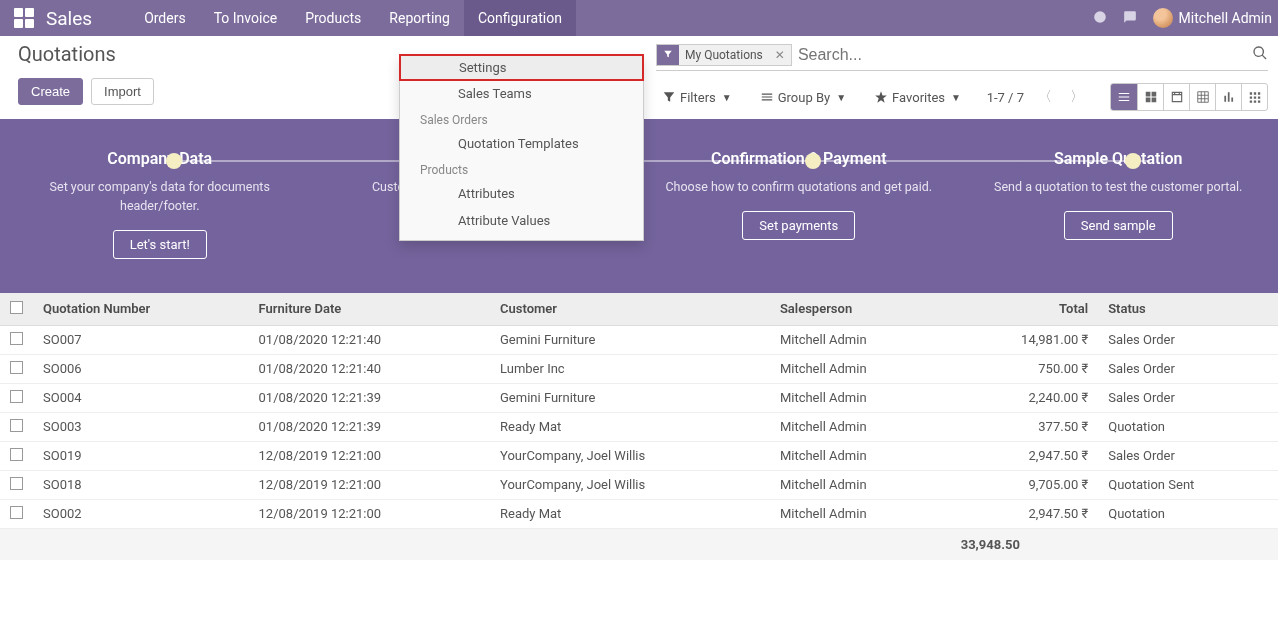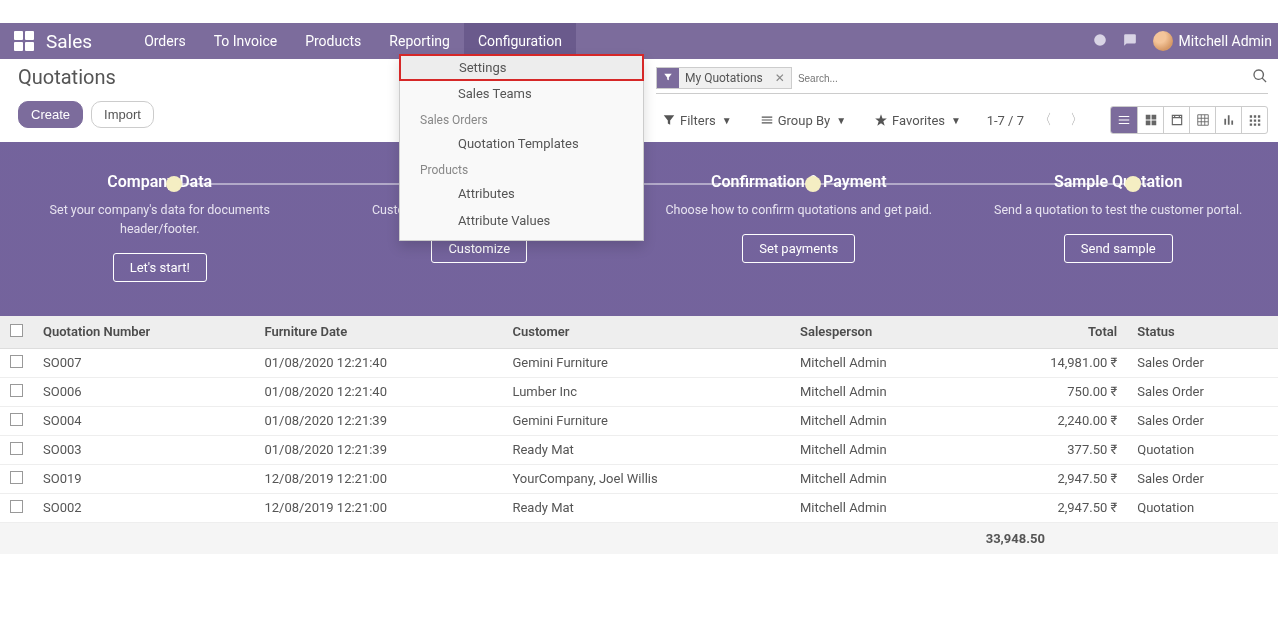--- a/index.html
+++ b/index.html
@@ -1,46 +1,46 @@
 <!DOCTYPE html>
 <html><head>
 <meta charset="utf-8">
 <style>
 * { box-sizing: border-box; margin: 0; padding: 0; }
 body { font-family: -apple-system, BlinkMacSystemFont, "Segoe UI", Roboto, Helvetica, Arial, sans-serif; font-size: 13px; color: #4c4c4c; background: #fff; width: 1278px; }
-.topnav { background: #7c6c9c; height: 36px; display: flex; align-items: center; color: #fff; font-size: 14px; margin-top: 23px; }
+.topnav { background: #7c6c9c; height: 36px; display: flex; align-items: center; color: #fff; font-size: 14px; }
 .topnav .apps-icon { width: 20px; height: 20px; margin: 0 12px 0 14px; display: grid; grid-template-columns: repeat(2,1fr); grid-template-rows: repeat(2,1fr); gap: 2px; cursor: pointer; }
 .topnav .apps-icon span { background: #fff; border-radius: 1px; }
 .topnav .app-title { font-size: 19px; font-weight: 400; margin-right: 38px; color:#fff; }
 .topnav .nav-item { padding: 0 14px; height: 36px; display: flex; align-items: center; cursor: pointer; }
 .topnav .nav-item.active { background: #6a5a8c; }
 .topnav .spacer { flex: 1; }
 .topnav .right-icons { display: flex; align-items: center; gap: 16px; padding-right: 6px; color: #d9d4e5;}
 .topnav .right-icons .ic { cursor:pointer; }
 .topnav .avatar { width:20px; height:20px; border-radius:50%; background: radial-gradient(circle at 35% 30%, #f4c59a 30%, #d69966 70%); display:inline-block; }
 .topnav .user { display:flex; align-items:center; gap:6px; cursor:pointer; color:#fff;}
 .dropdown-menu {
   position: absolute; top: 54px; left: 399px; width: 245px; background:#f9f9f9; border:1px solid #ccc; z-index:20; box-shadow: 0 6px 12px rgba(0,0,0,0.15);
   font-size:13px; padding-bottom:6px;
 }
 .dropdown-menu .dm-item { padding: 6px 0 6px 58px; cursor:pointer; color:#555;}
 .dropdown-menu .dm-item.highlight { border:2px solid #d62828; padding-top:4px; padding-bottom:4px; margin:-1px; background:#ededed;}
 .dropdown-menu .dm-header { padding: 6px 0 3px 20px; color:#888; font-size:12px; }
 .controlbar { padding: 6px 0 8px 18px; display:flex; align-items:flex-start; position:relative;gap:44px; }
 .breadcrumb-title { font-size: 20px; color:#555; margin-bottom:12px;}
-.btn { border:1px solid #ccc; padding:5px 12px; border-radius:10px; background:#fff; cursor:pointer; font-size:13px; color:#555;}
+.btn { border:1px solid #ccc; padding:5px 12px; border-radius:3px; background:#fff; cursor:pointer; font-size:13px; color:#555;}
 .btn.primary { background:#7c6c9c; color:#fff; border-color:#7c6c9c;}
 .buttons-row { display:flex; gap:8px; }
 .search-area { margin-left:auto; padding-right:10px; flex:0 0 622px;}
 .search-row { display:flex; align-items:center; border-bottom:1px solid #ccc; padding:2px 0 4px 0; gap:6px;}
 .tag { display:inline-flex; align-items:center; border:1px solid #ccc; border-radius:0; overflow:hidden; font-size:12px; background:#f0f0f0;}
 .tag .tag-ic { background:#7c6c9c; color:#fff; padding:3px 6px; }
 .tag .tag-label { padding:3px 6px; color:#555;}
 .tag .tag-x { padding:3px 6px; color:#888; cursor:pointer;}
-.search-input { border:none; outline:none; flex:1; font-size:10px; color:#0f172a;}
+.search-input { border:none; outline:none; flex:1; font-size:16px; color:#0f172a;}
 .search-icon { margin-left:auto; color:#666; font-size:15px;}
 .toolbar-row { display:flex; align-items:center; padding-top:12px; font-size:13px; color:#555;}
 .toolbar-row .tb-btn { display:inline-flex; align-items:center; gap:4px; padding:3px 6px; cursor:pointer;}
 .toolbar-row .sep { width:16px;}
 .pager { display:flex; align-items:center; gap:10px; margin-left:auto;}
 .pager .chev { color:#aaa; font-size:14px; cursor:pointer; padding:0 4px;}
 .view-switcher { display:flex; margin-left:22px; border:1px solid #ccc; border-radius:3px; overflow:hidden;}
 .view-switcher .vs { width:26px; height:26px; display:flex; align-items:center; justify-content:center; border-left:1px solid #ccc; cursor:pointer; color:#666;}
 .view-switcher .vs:first-child { border-left:none;}
 .view-switcher .vs.active { background:#7c6c9c; color:#fff;}
@@ -276,20 +276,29 @@
     <td><span class="cb"></span></td>
     <td>SO019</td>
     <td>12/08/2019 12:21:00</td>
     <td>YourCompany, Joel Willis</td>
     <td>Mitchell Admin</td>
     <td class="right">2,947.50 ₹</td>
     <td>Sales Order</td>
         </tr>
         <tr>
     <td><span class="cb"></span></td>
+    <td>SO018</td>
+    <td>12/08/2019 12:21:00</td>
+    <td>YourCompany, Joel Willis</td>
+    <td>Mitchell Admin</td>
+    <td class="right">9,705.00 ₹</td>
+    <td>Quotation Sent</td>
+        </tr>
+        <tr>
+    <td><span class="cb"></span></td>
     <td>SO002</td>
     <td>12/08/2019 12:21:00</td>
     <td>Ready Mat</td>
     <td>Mitchell Admin</td>
     <td class="right">2,947.50 ₹</td>
     <td>Quotation</td>
         </tr>
       </tbody>
   <tfoot>
     <tr>

